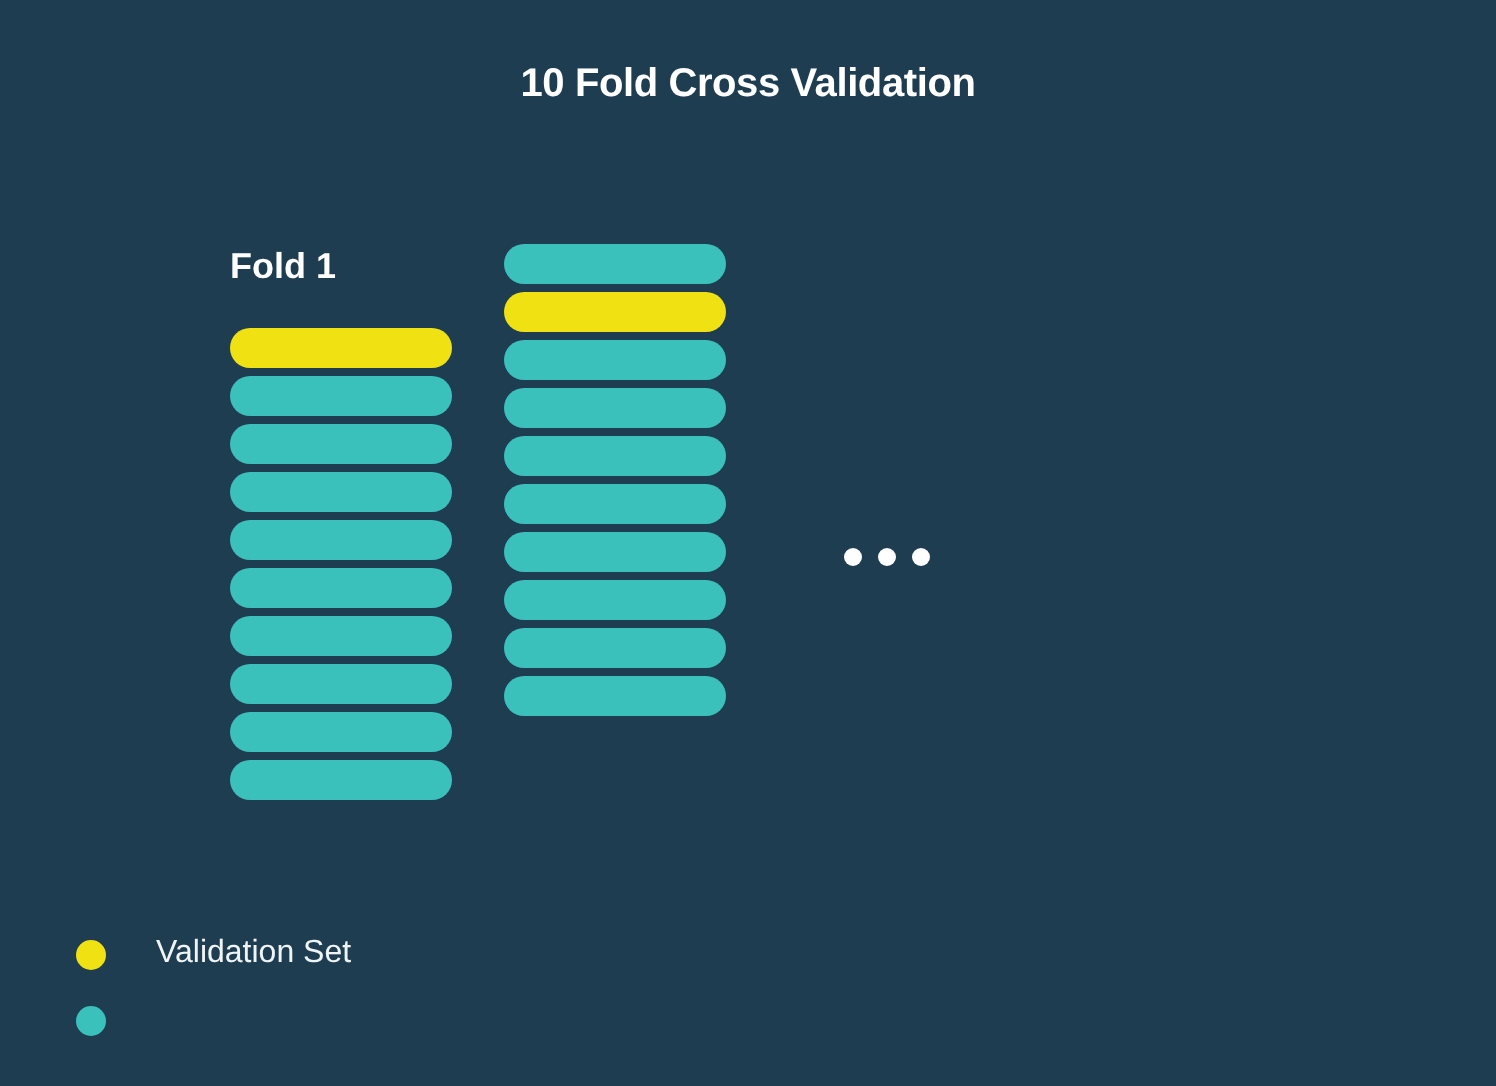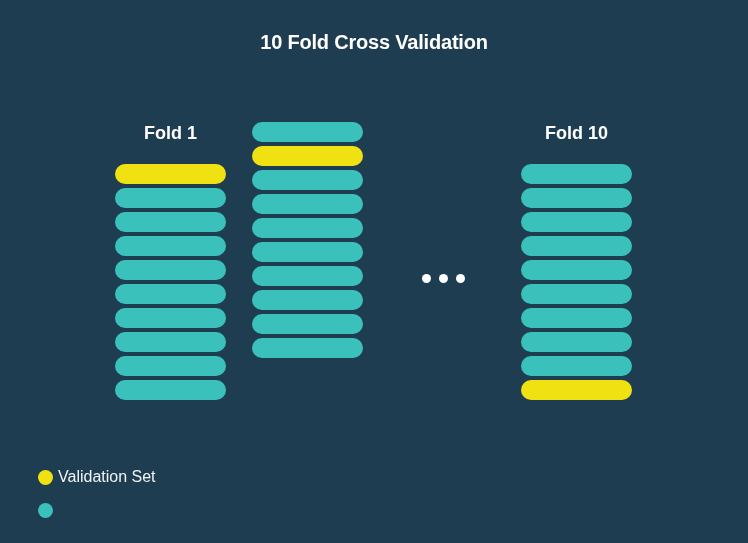--- a/index.html
+++ b/index.html
@@ -33,21 +33,21 @@
     top: 0;
     width: 100%;
     height: 100%;
   }
   .fold-column {
     position: absolute;
     top: 122px;
     width: 111px;
   }
   .fold-label {
-    text-align: center;
+    text-align: left;
     color: var(--text, #FFFFFF);
     font-size: 18px;
     line-height: 22px;
     font-weight: 700;
     height: 22px;
     margin-bottom: 20px;
   }
   .bar {
     height: 20px;
     border-radius: 10px;
@@ -72,21 +72,21 @@
     position: absolute;
     left: 38px;
     top: 467px;
     display: flex;
     flex-direction: column;
     gap: 13px;
   }
   .legend-item {
     display: flex;
     align-items: center;
-    gap: 5px;
+    gap: 25px;
     height: 20px;
   }
   .legend-dot {
     width: 15px;
     height: 15px;
     border-radius: 50%;
     flex: 0 0 auto;
   }
   .legend-dot.validation { background: var(--validation, #F0E112); }
   .legend-dot.training { background: var(--training, #3BC1BC); }
@@ -121,33 +121,20 @@
         <div class="bar validation"></div>
         <div class="bar training"></div>
         <div class="bar training"></div>
         <div class="bar training"></div>
         <div class="bar training"></div>
         <div class="bar training"></div>
         <div class="bar training"></div>
         <div class="bar training"></div>
         <div class="bar training"></div>
       </div>
-      <div class="fold-column" style="left: 521px;">
-        <div class="fold-label">Fold 10</div>
-        <div class="bar training"></div>
-        <div class="bar training"></div>
-        <div class="bar training"></div>
-        <div class="bar training"></div>
-        <div class="bar training"></div>
-        <div class="bar training"></div>
-        <div class="bar training"></div>
-        <div class="bar training"></div>
-        <div class="bar training"></div>
-        <div class="bar validation"></div>
-      </div>
     </div>
 
   <div class="ellipsis" id="ellipsis">
       <span class="dot"></span>
       <span class="dot"></span>
       <span class="dot"></span>
     </div>
 
   <div class="legend">
     <div class="legend-item">

